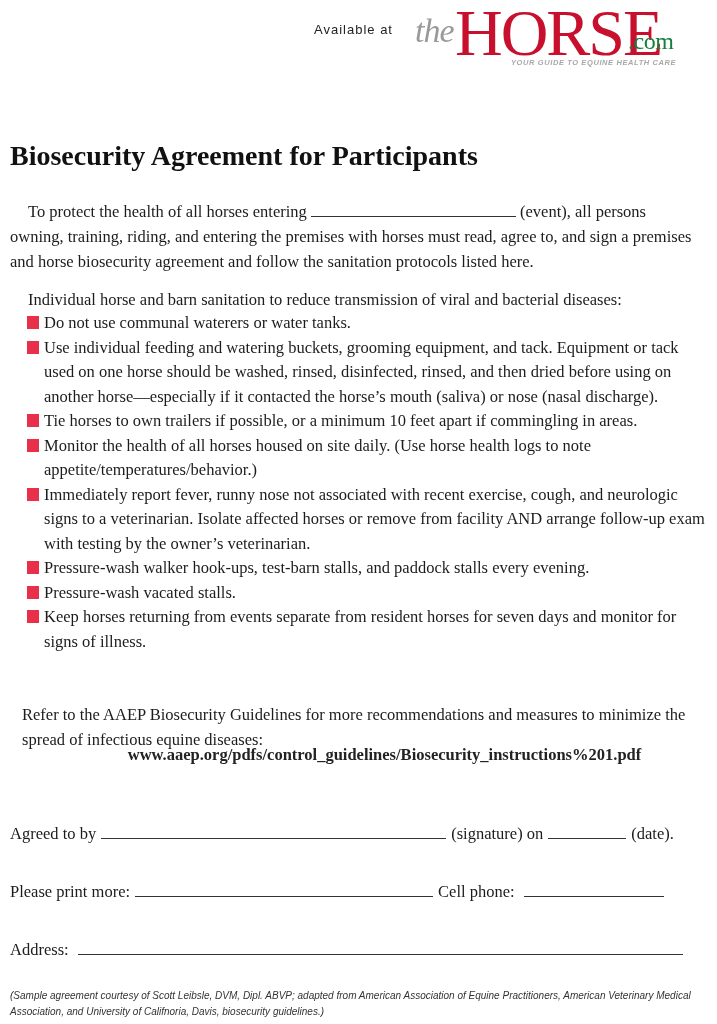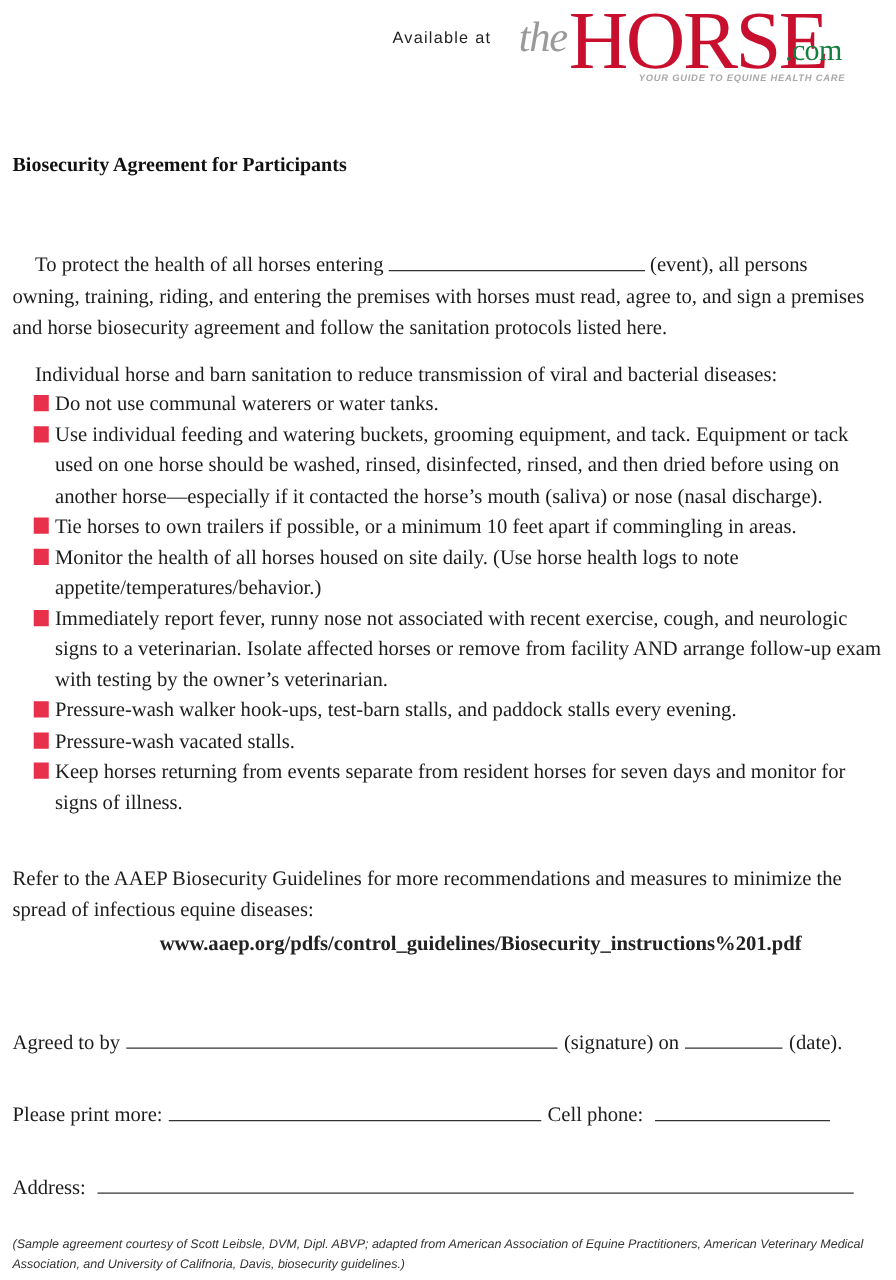--- a/index.html
+++ b/index.html
@@ -9,21 +9,21 @@
 
     
     .header { position: absolute; top: 0; right: 0; width: 717px; height: 80px; }
     .avail { position: absolute; left: 314px; top: 22px; font-size: 13px; letter-spacing: 1px; color: #222; }
     .logo { position: absolute; left: 415px; top: 2px; height: 70px; width: 290px; }
     .logo-the { position: absolute; left: 0; top: 10px; font-size: 34px; font-style: italic; color: #9a9a9a; letter-spacing: -1px; }
     .logo-horse { position: absolute; left: 40px; top: -2px; font-size: 66px; color: #c8102e; letter-spacing: -2px; line-height: 1; }
     .logo-com { position: absolute; left: 213px; top: 26px; font-size: 24px; color: #15803d; letter-spacing: -0.5px; }
     .logo-tag { position: absolute; left: 96px; top: 56px; font-size: 7.5px; color: #a8a8a8; font-style: italic; font-weight: bold; letter-spacing: 0.6px; white-space: nowrap; }
 
-    .title { position: absolute; left: 10px; top: 124px; font-size: 16px; font-weight: bold; color: #111; text-align: center; }
+    .title { position: absolute; left: 10px; top: 140px; font-size: 28px; font-weight: bold; color: #111; text-align: center; }
 
     .intro { position: absolute; left: 10px; top: 199px; width: 690px; font-size: 16.5px; line-height: 25px; }
     .intro .indent { display: inline-block; width: 18px; }
     .blank { display: inline-block; border-bottom: 1px solid #333; vertical-align: baseline; height: 1px; }
 
     .listhead { position: absolute; left: 28px; top: 287px; font-size: 16.5px; line-height: 25px; white-space: nowrap; }
     .bullets { position: absolute; left: 26px; top: 311px; width: 680px; margin: 0; padding: 0; list-style: none; }
     .bullets li { position: relative; padding-left: 18px; font-size: 16.5px; line-height: 24.5px; }
     .sq { position: absolute; left: 1px; top: 5px; width: 12px; height: 13px; background: #e8304a; }
 
@@ -66,21 +66,21 @@
   <li><span class="sq"></span><span>Do not use communal waterers or water tanks.</span></li>
   <li><span class="sq"></span><span>Use individual feeding and watering buckets, grooming equipment, and tack. Equipment or tack used on one horse should be washed, rinsed, disinfected, rinsed, and then dried before using on another horse—especially if it contacted the horse’s mouth (saliva) or nose (nasal discharge).</span></li>
   <li><span class="sq"></span><span>Tie horses to own trailers if possible, or a minimum 10 feet apart if commingling in areas.</span></li>
   <li><span class="sq"></span><span>Monitor the health of all horses housed on site daily. (Use horse health logs to note appetite/temperatures/behavior.)</span></li>
   <li><span class="sq"></span><span>Immediately report fever, runny nose not associated with recent exercise, cough, and neurologic signs to a veterinarian. Isolate affected horses or remove from facility AND arrange follow-up exam with testing by the owner’s veterinarian.</span></li>
   <li><span class="sq"></span><span>Pressure-wash walker hook-ups, test-barn stalls, and paddock stalls every evening.</span></li>
   <li><span class="sq"></span><span>Pressure-wash vacated stalls.</span></li>
   <li><span class="sq"></span><span>Keep horses returning from events separate from resident horses for seven days and monitor for signs of illness.</span></li>
 </ul>
 
-<p class="refer serif" style="margin:0">Refer to the AAEP Biosecurity Guidelines for more recommendations and measures to minimize the spread of infectious equine diseases:</p>
+<p class="refer serif" style="margin:12px">Refer to the AAEP Biosecurity Guidelines for more recommendations and measures to minimize the spread of infectious equine diseases:</p>
 
 <div class="url serif"><span>www.aaep.org/pdfs/control_guidelines/Biosecurity_instructions%201.pdf</span></div>
 
 <div class="formline line1 serif">
   <span>Agreed to by</span>
   <span class="blank" style="width:345px"></span>
   <span>(signature) on</span>
   <span class="blank" style="width:78px"></span>
   <span>(date).</span>
 </div>

